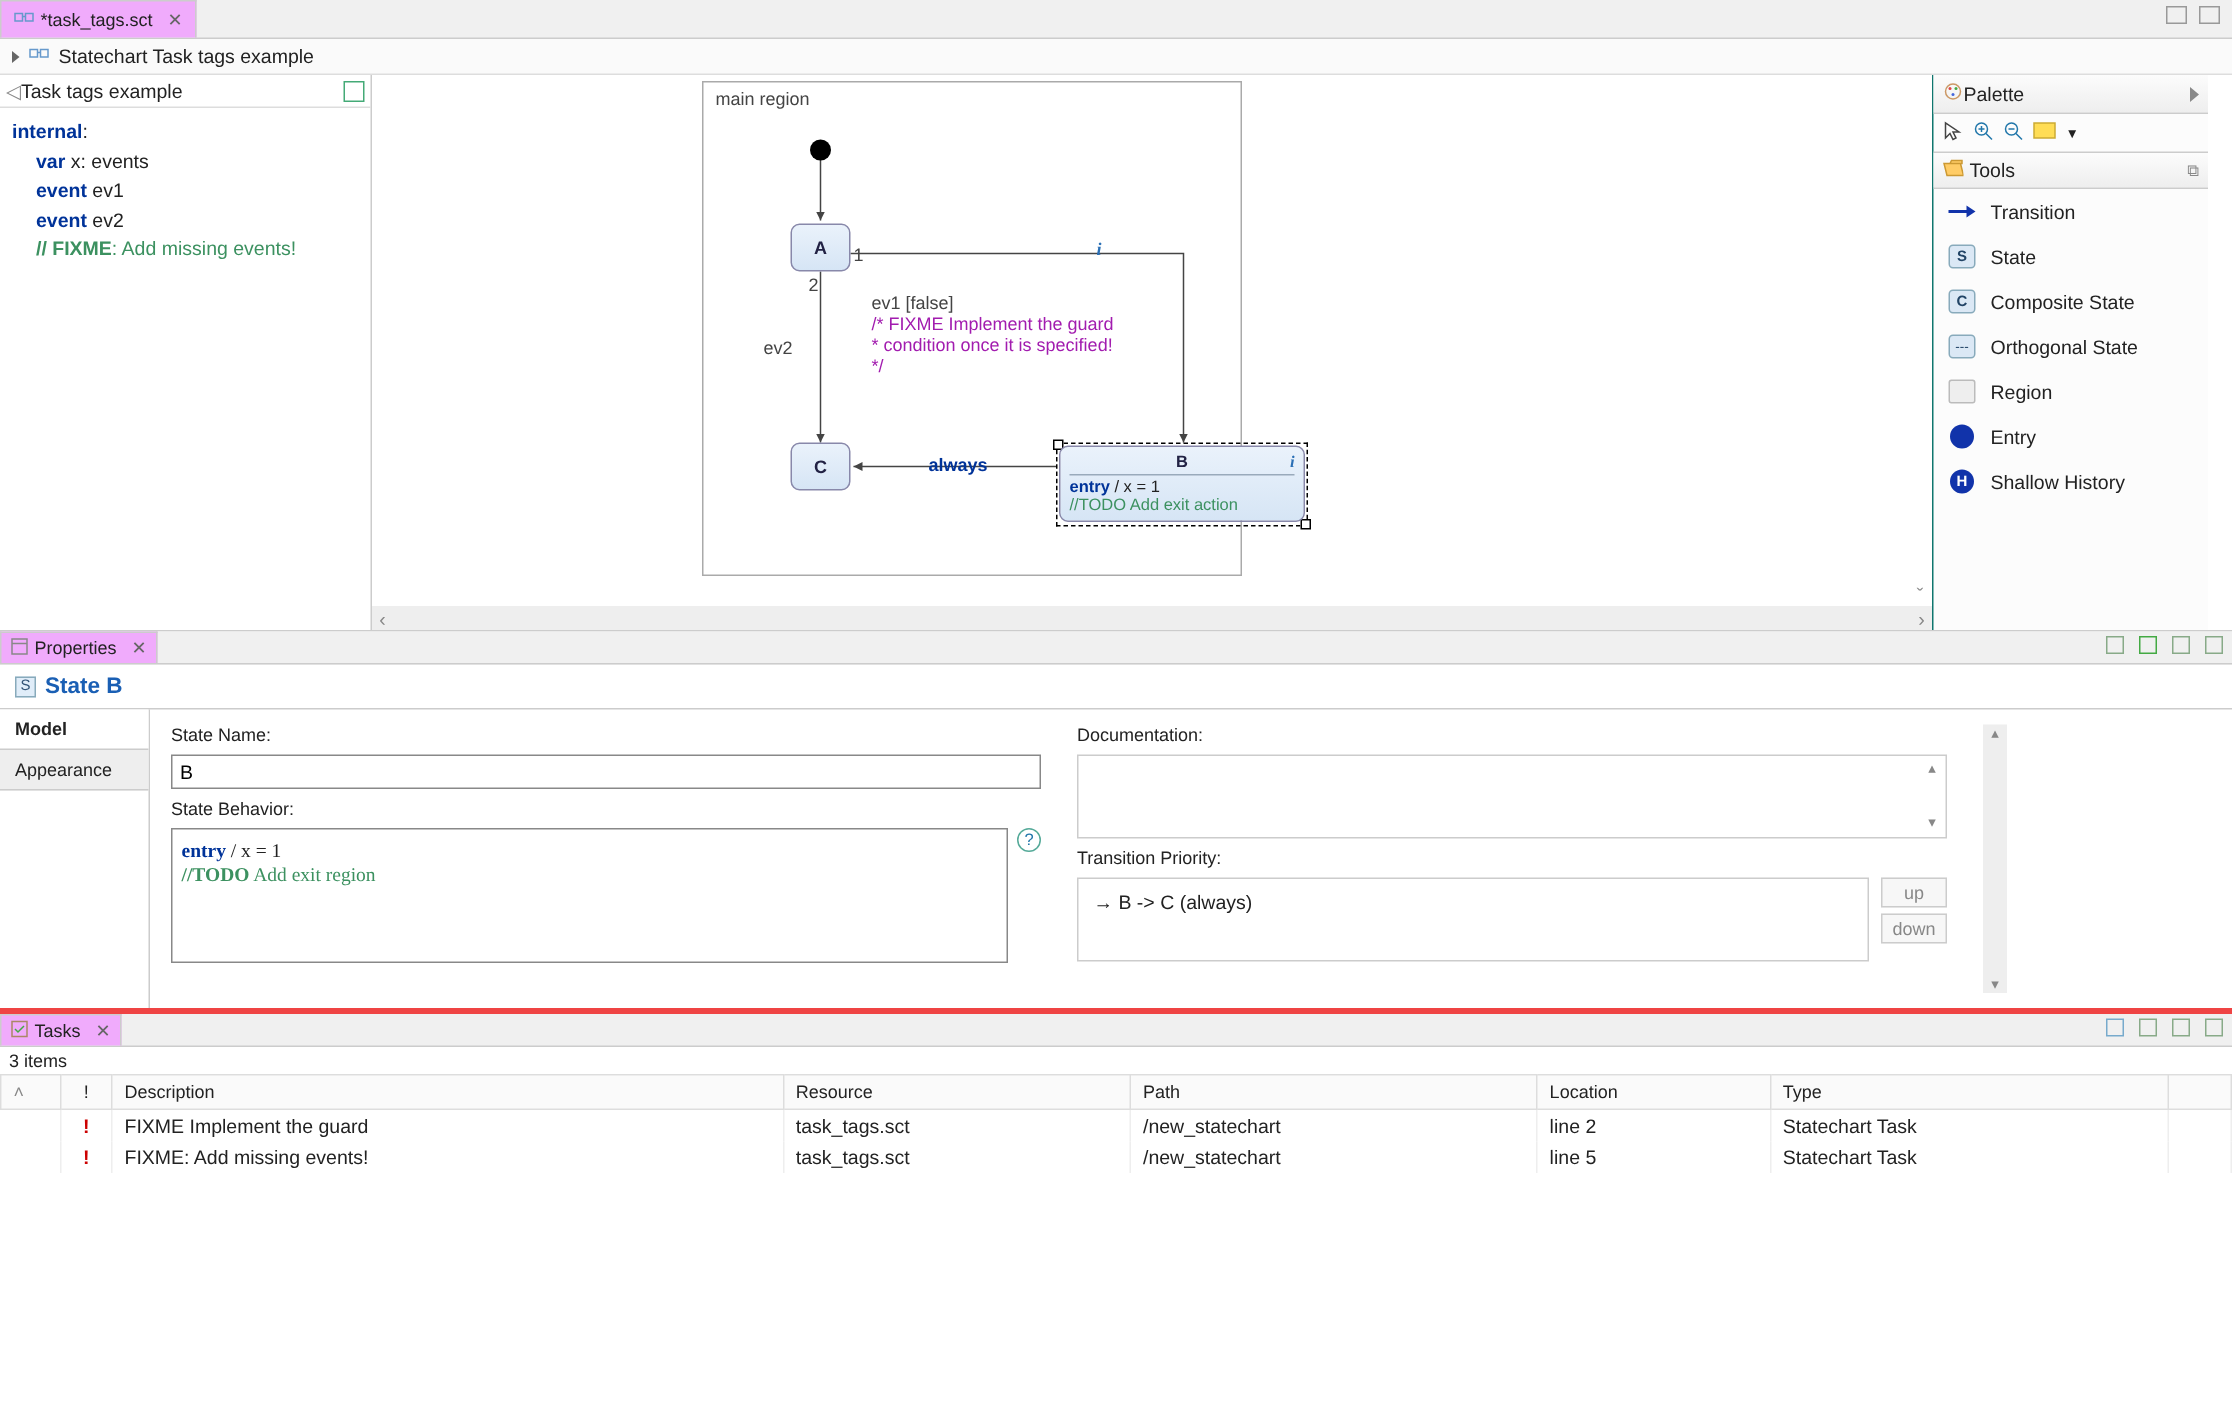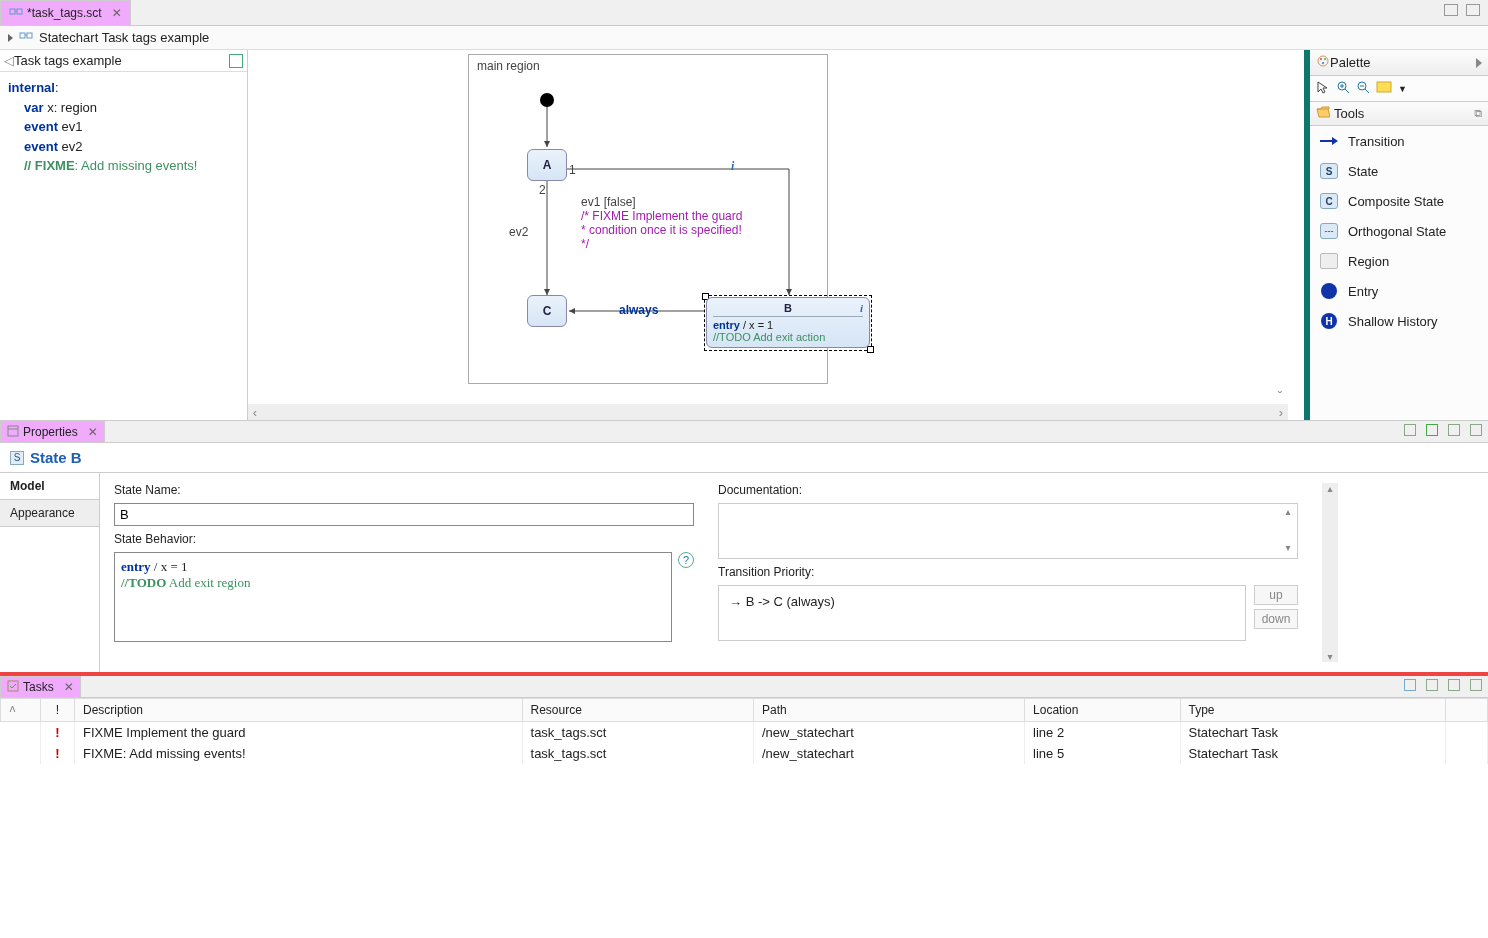--- a/index.html
+++ b/index.html
@@ -43,21 +43,21 @@
 
 svg.edges { position: absolute; left: 0; top: 0; width: 430px; height: 330px; pointer-events: none; }
 
 .hscroll { position: absolute; bottom: 0; left: 248px; right: 200px; height: 16px; background: #eee; display: flex; align-items: center; }
 .hscroll .arr { width: 14px; text-align: center; color: #888; }
 .hscroll .track { flex: 1; }
 .vscroll-canvas { position: absolute; right: 200px; top: 0; bottom: 16px; width: 16px; display: flex; flex-direction: column; align-items: center; justify-content: flex-end; }
 .vscroll-canvas .arr { color: #888; }
 
 
-.palette { position: absolute; right: 0; top: 0; width: 184px; height: 370px; border-left: 6px solid #0f766e; background: #fcfcfc; }
+.palette { position: absolute; right: 16px; top: 0; width: 184px; height: 370px; border-left: 1px solid #0f766e; background: #fcfcfc; }
 .pal-head { display: flex; align-items: center; padding: 4px 6px; border-bottom: 1px solid #ccc; background: linear-gradient(#fcfcfc,#eee); font-size: 13px; }
 .pal-head .tri-r { margin-left: auto; width: 0; height: 0; border-left: 6px solid #888; border-top: 5px solid transparent; border-bottom: 5px solid transparent; }
 .pal-tools { display: flex; gap: 6px; padding: 4px 6px; border-bottom: 1px solid #ccc; align-items: center; }
 .pal-cat { padding: 4px 6px; border-bottom: 1px solid #ccc; background: linear-gradient(#fcfcfc,#eee); font-size: 13px; display: flex; align-items: center; gap: 4px; }
 .pal-cat .lk { margin-left: auto; color: #888; font-size: 11px; }
 .pal-item { display: flex; align-items: center; gap: 8px; padding: 6px 8px; font-size: 13px; }
 .pal-icon { width: 22px; height: 18px; display: flex; align-items: center; justify-content: center; }
 
 
 .props-view { border-top: 1px solid #ccc; }
@@ -142,21 +142,21 @@
 
 <div class="editor-area" style="position:relative;">
   <div class="def-pane">
     <div class="def-header">
       <span style="color:#888">◁ </span>
       <span>Task tags example</span>
       <span class="sq"></span>
     </div>
     <div class="def-body">
       <div><span class="kw">internal</span>:</div>
-      <div style="padding-left:16px"><span class="kw">var</span><span> x: region</span></div>
+      <div style="padding-left:16px"><span class="kw">var</span><span> x: events</span></div>
       <div style="padding-left:16px"><span class="kw">event</span><span> ev1</span></div>
       <div style="padding-left:16px"><span class="kw">event</span><span> ev2</span></div>
       <div style="padding-left:16px" class="comment"><span style="font-weight:bold">// FIXME</span><span>: Add missing events!</span></div>
     </div>
   </div>
 
   <div class="canvas-pane">
     <div class="canvas-region">
       <span class="region-label">main region</span>
 
@@ -384,20 +384,21 @@
       <span>Tasks</span>
       <span class="close-x">✕</span>
     </div>
     <div class="icons">
       <span style="border-color:#7ac;"></span>
       <span></span>
       <span></span>
       <span></span>
     </div>
   </div>
+  <div class="tasks-count">3 items</div>
   <table class="tasks-table">
     <thead>
         <tr>
       <th class="th-sorted"></th>
       <th>!</th>
       <th>Description</th>
       <th>Resource</th>
       <th>Path</th>
       <th>Location</th>
       <th>Type</th>

